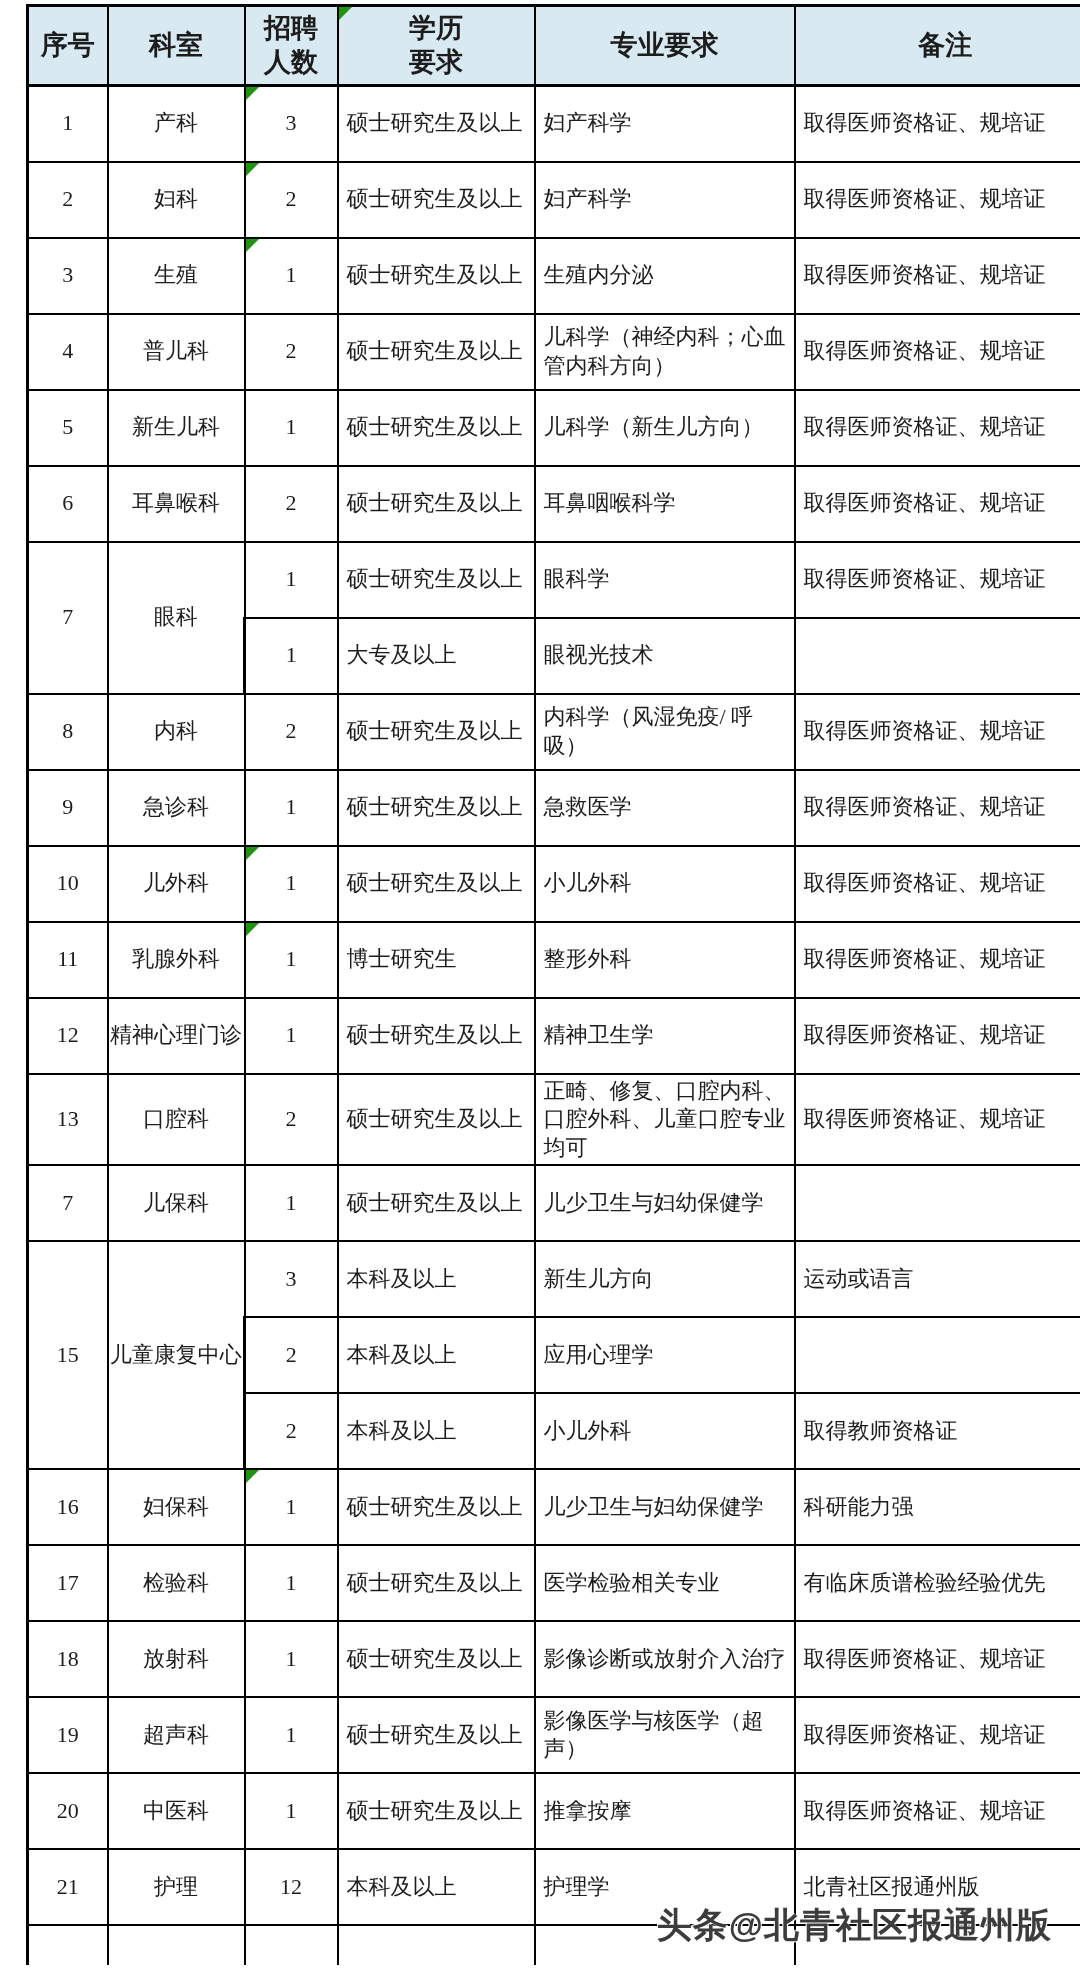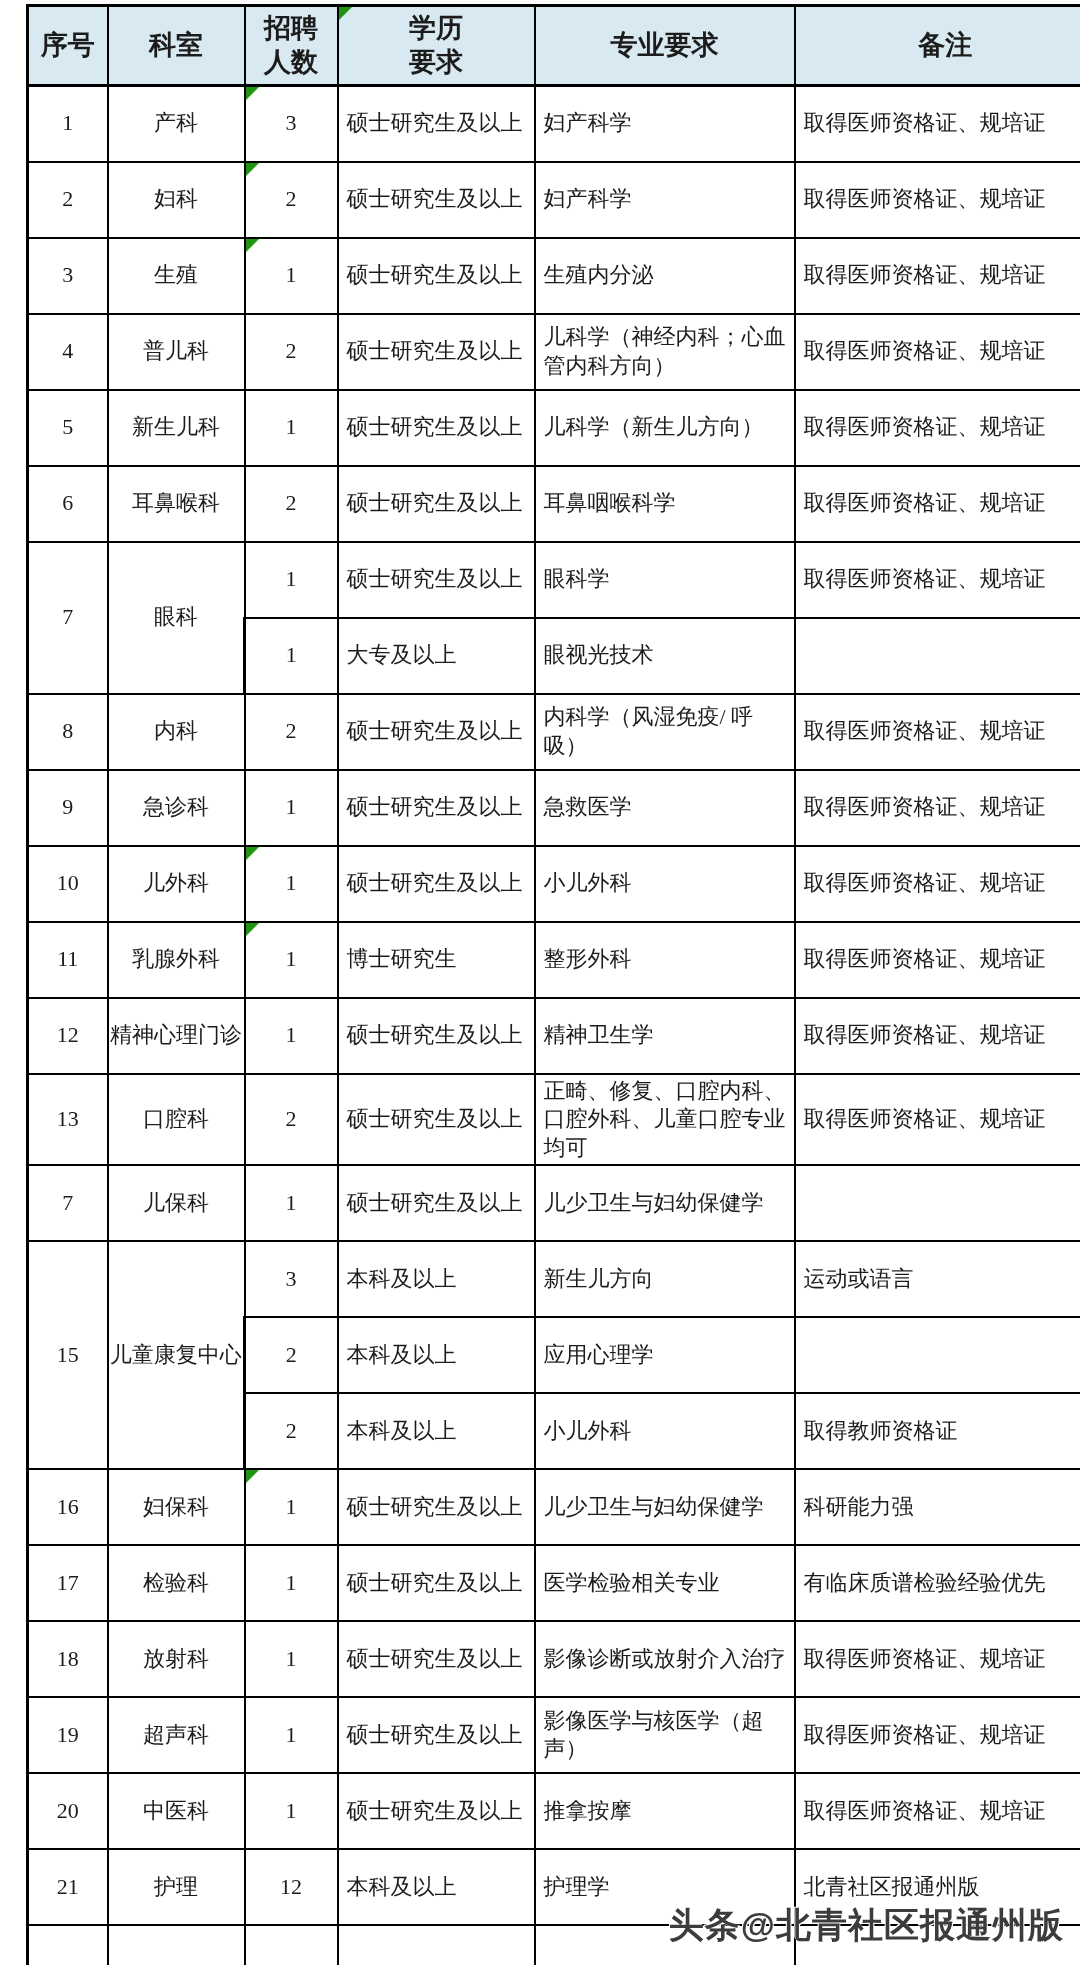--- a/index.html
+++ b/index.html
@@ -59,21 +59,21 @@
   col.c4{width:197px;} col.c5{width:260px;} col.c6{width:302px;}
   .flag-tri{
     position:absolute;top:0;left:0;
     width:0;height:0;
     border-top:13px solid var(--flag);
     border-right:13px solid transparent;
   }
   .watermark{
     position:absolute;
     top:1902px;
-    right:16px;
+    right:28px;
     font-family:"Liberation Sans","DejaVu Sans",sans-serif;
     font-size:35px;
     font-weight:700;
     color:var(--wm);
     letter-spacing:1px;
     text-shadow:1px 1px 0 #ffffff,-1px -1px 0 #ffffff;
     white-space:nowrap;
   }
 </style>
 </head>

